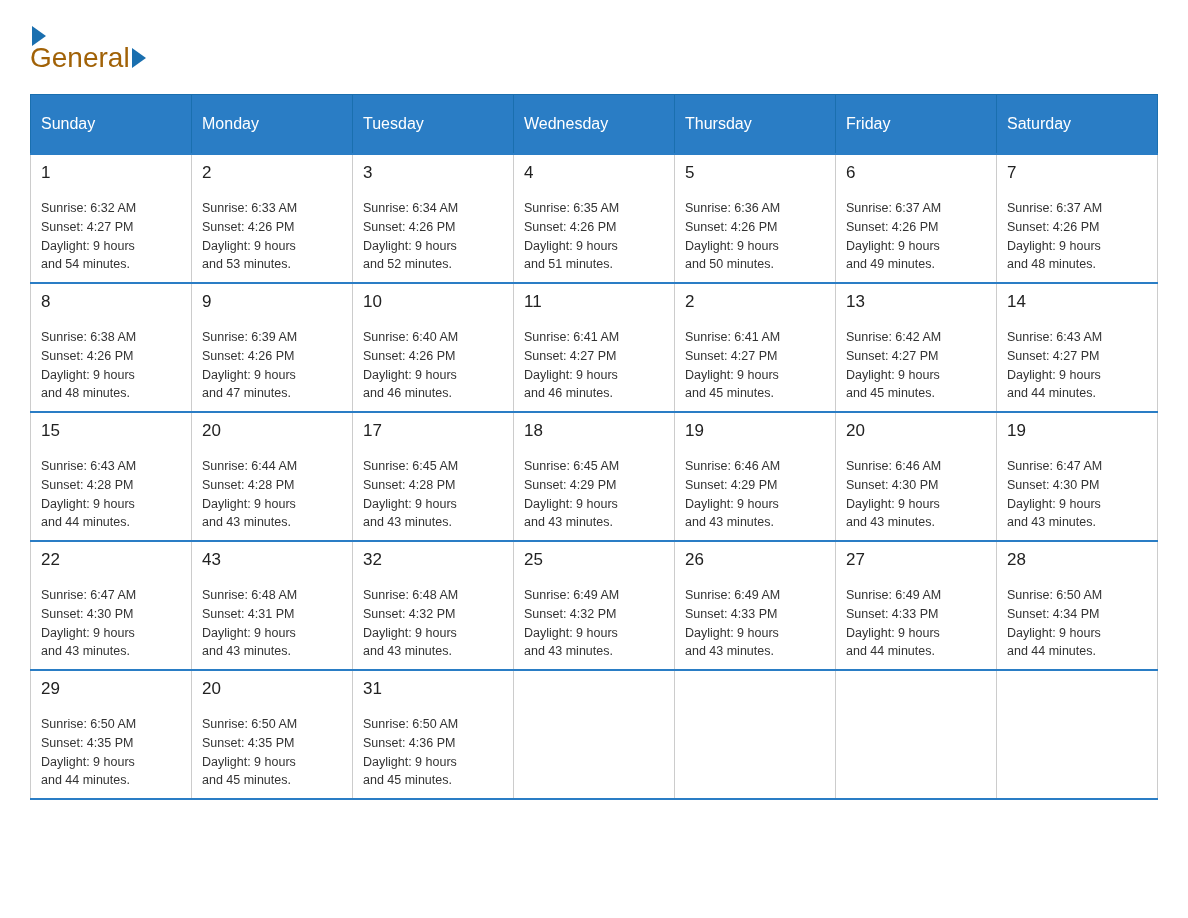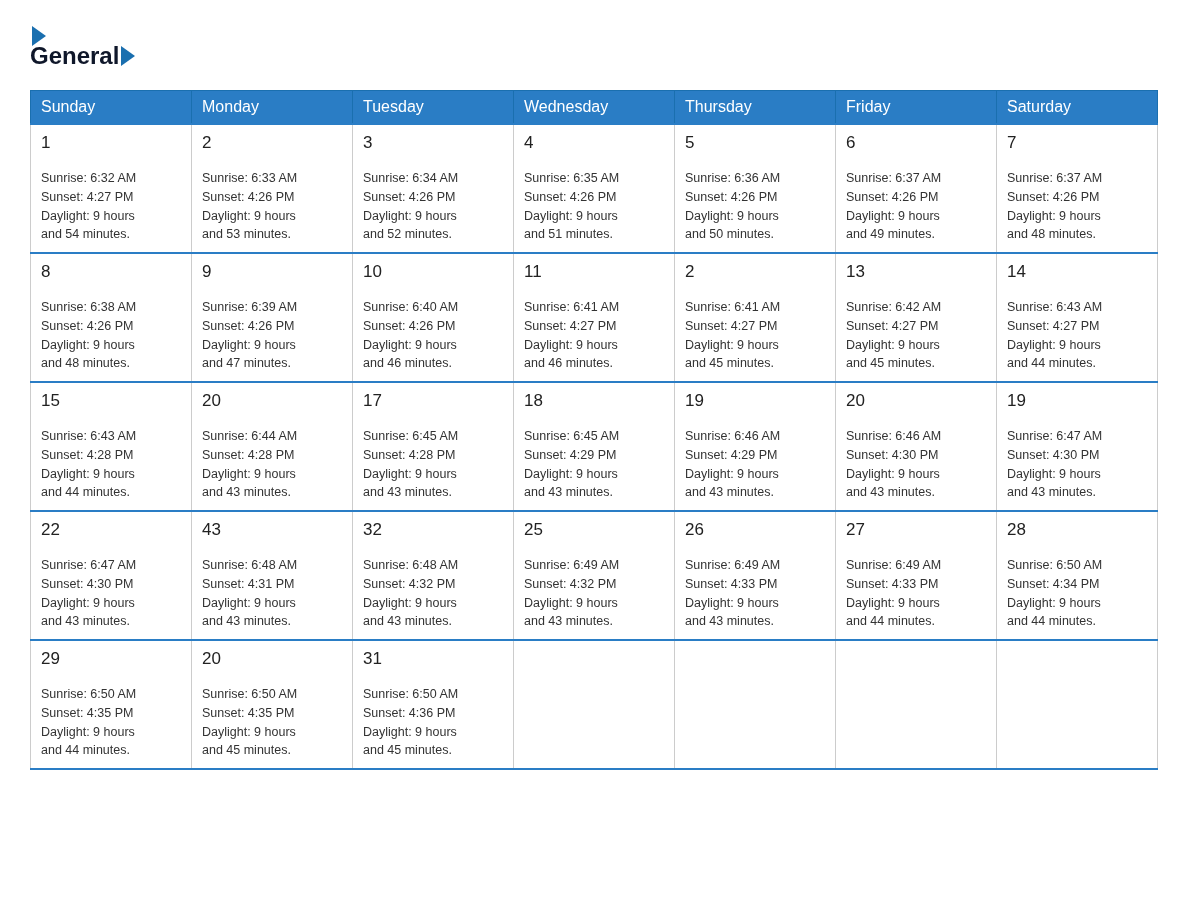--- a/index.html
+++ b/index.html
@@ -60,21 +60,21 @@
       font-weight: normal;
     }
     .calendar {
       width: 100%;
       border-collapse: collapse;
       border: 1px solid #aaa;
     }
     .calendar th {
       background-color: #2a7dc5;
       color: white;
-      padding: 7px 10px;
+      padding: 20px 10px;
       font-size: 16px;
       font-weight: normal;
       text-align: left;
       border: 1px solid #1a6faf;
     }
     .calendar td {
       vertical-align: top;
       padding: 8px 10px;
       border: 1px solid #ccc;
       width: calc(100% / 7);
@@ -106,21 +106,21 @@
 <body>
 
 <div class="header">
   <div class="logo">
     <div class="logo-text">
       <span class="logo-general"></span>
       <span class="logo-arrow"></span>
       <br>
     </div>
     <div style="display:flex;align-items:center;margin-top:-10px;">
-      <span style="font-size:24px;font-weight:bold;color:#0f172a;">General</span>
+      <span style="font-size:28px;font-weight:normal;color:#a16207;">General</span>
       <span class="logo-arrow"></span>
     </div>
     <div>
       <span class="logo-blue"></span>
     </div>
   </div>
   <div class="title-section">
     <div class="month-title"></div>
     <div class="location"></div>
   </div>

